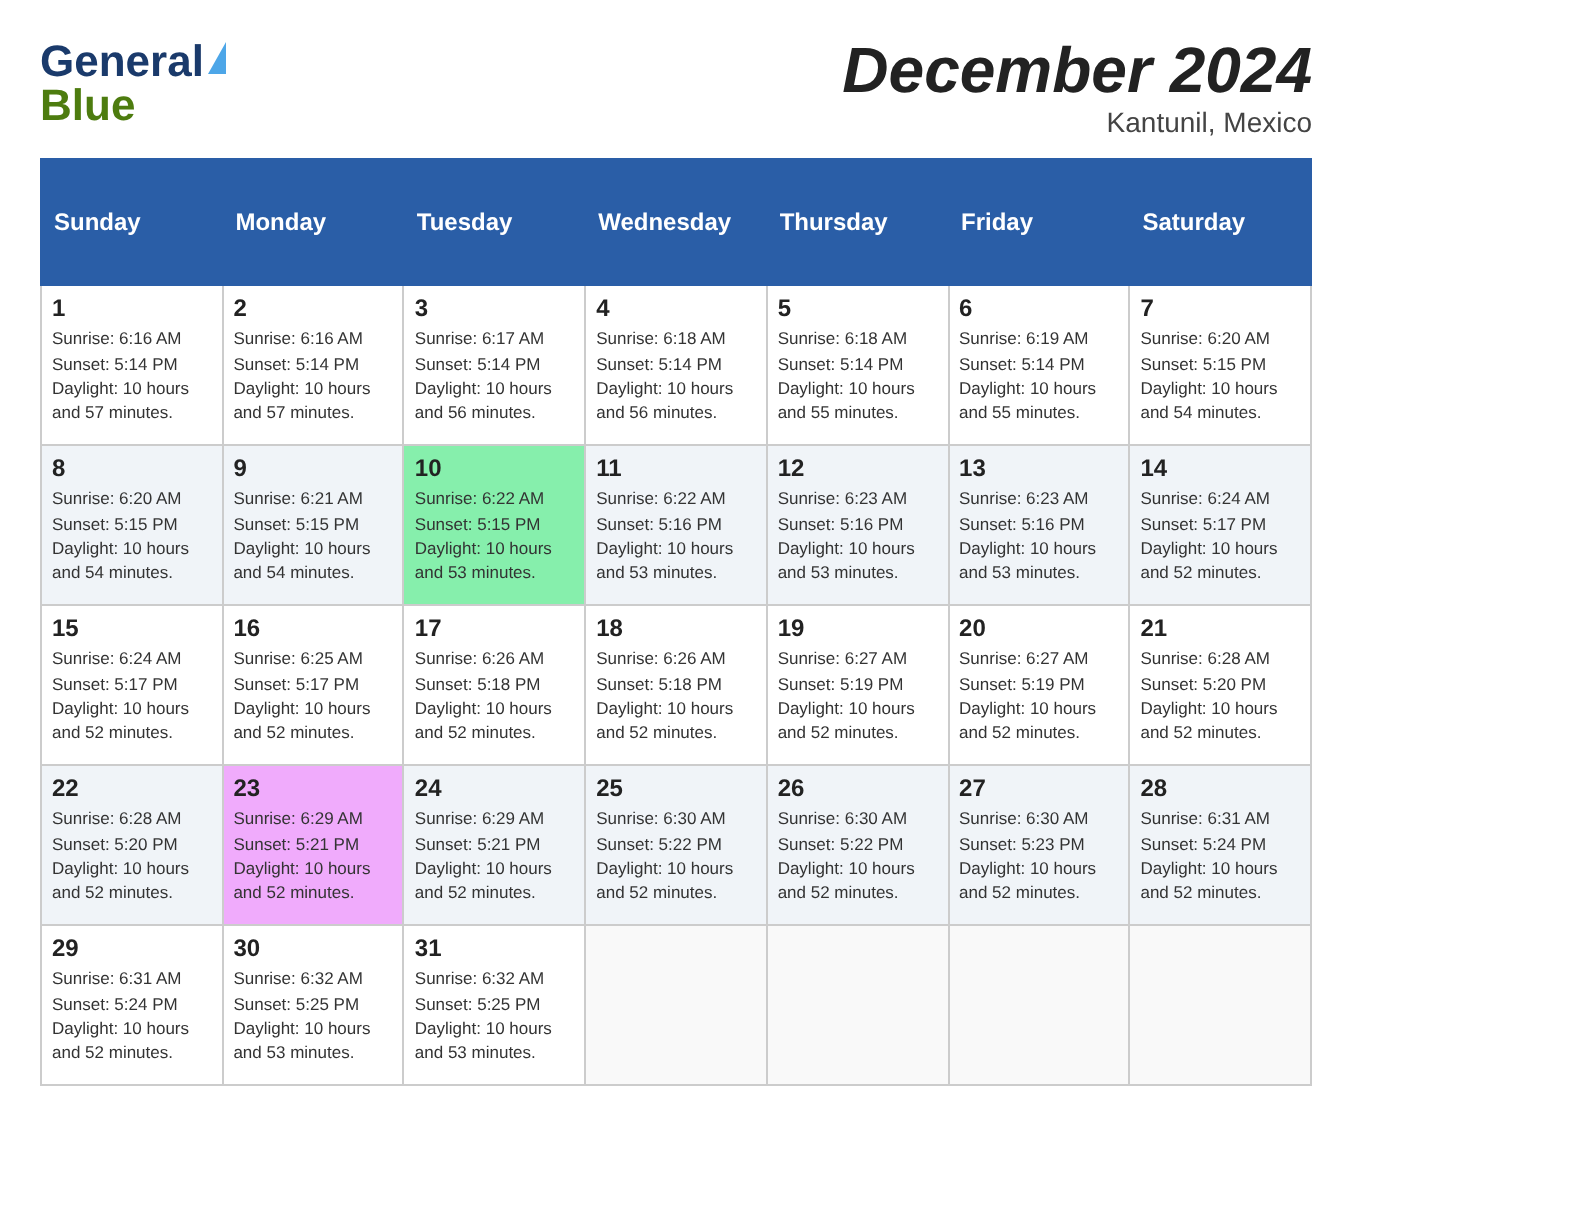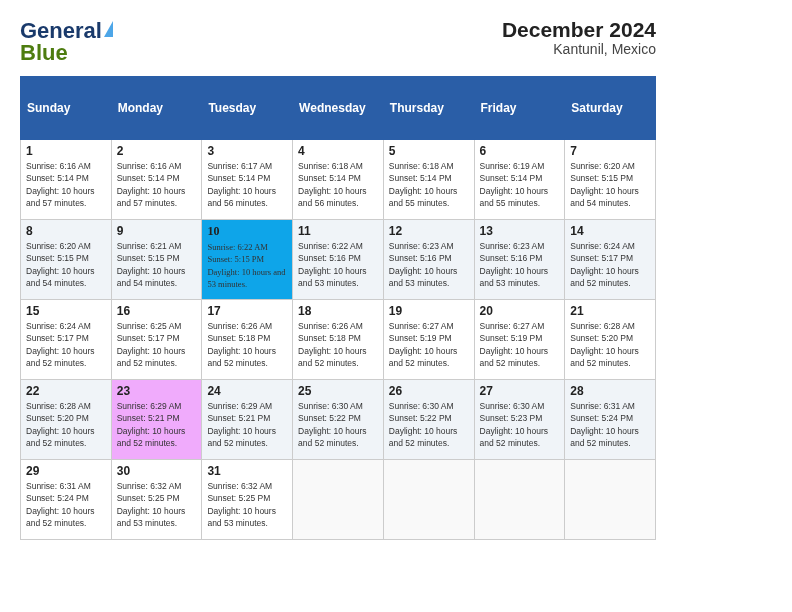--- a/index.html
+++ b/index.html
@@ -24,24 +24,25 @@
     }
     .logo {
       display: flex;
       flex-direction: column;
       align-items: flex-start;
     }
     .title-block {
       text-align: right;
     }
     .month-title {
-      font-size: 21px;
+      font-size: 32px;
       font-weight: bold;
       color: #222;
       line-height: 1.1;
+      font-style: italic;
     }
     .location {
       font-size: 14px;
       color: #444;
     }
     .calendar {
       width: 100%;
       border-collapse: collapse;
       font-size: 9.5px;
     }
@@ -144,21 +145,21 @@
         </tr>
         <tr>
           <td style="background:#f0f4f8;">
           <span class="day-num">8</span>
           <span class="day-info">Sunrise: 6:20 AM<br>Sunset: 5:15 PM<br>Daylight: 10 hours and 54 minutes.</span>
         </td>
           <td style="background:#f0f4f8;">
           <span class="day-num">9</span>
           <span class="day-info">Sunrise: 6:21 AM<br>Sunset: 5:15 PM<br>Daylight: 10 hours and 54 minutes.</span>
         </td>
-          <td style="background:#0ea5e9;font-family:Liberation Serif, serif;">
+          <td style="background:#86efac;">
           <span class="day-num">10</span>
           <span class="day-info">Sunrise: 6:22 AM<br>Sunset: 5:15 PM<br>Daylight: 10 hours and 53 minutes.</span>
         </td>
           <td style="background:#f0f4f8;margin-left:28px;">
           <span class="day-num">11</span>
           <span class="day-info">Sunrise: 6:22 AM<br>Sunset: 5:16 PM<br>Daylight: 10 hours and 53 minutes.</span>
         </td>
           <td style="background:#f0f4f8;">
           <span class="day-num">12</span>
           <span class="day-info">Sunrise: 6:23 AM<br>Sunset: 5:16 PM<br>Daylight: 10 hours and 53 minutes.</span>

